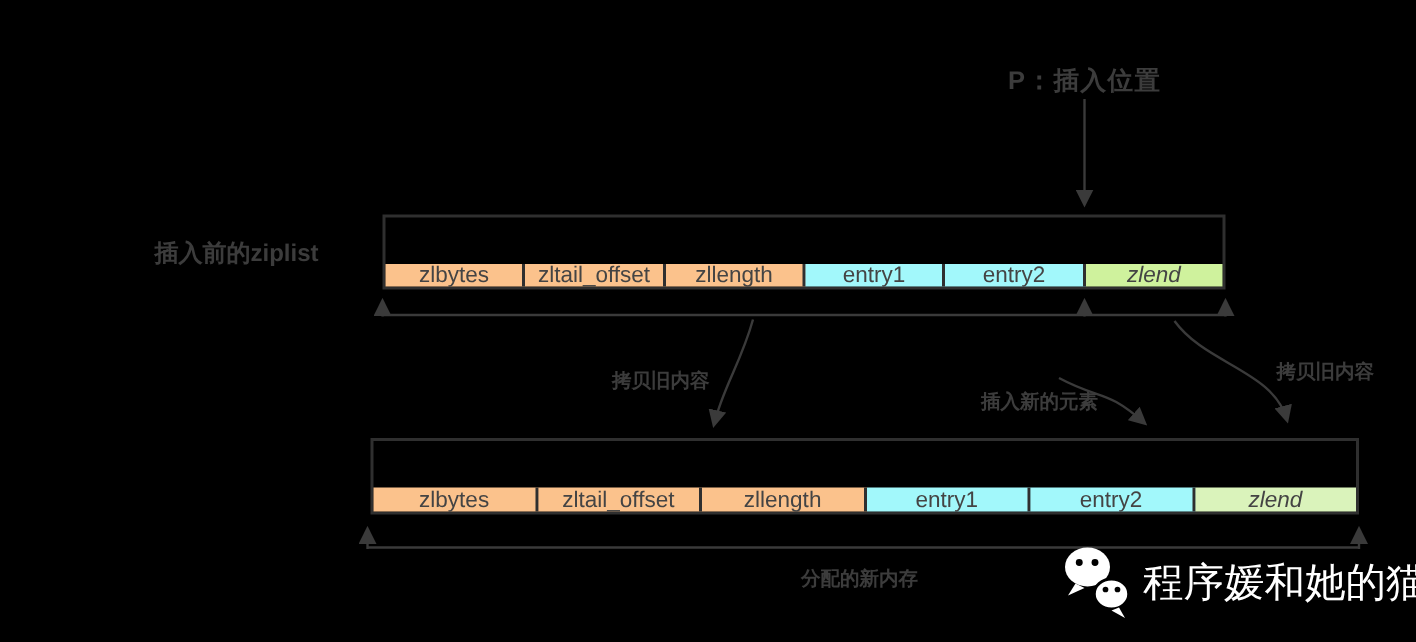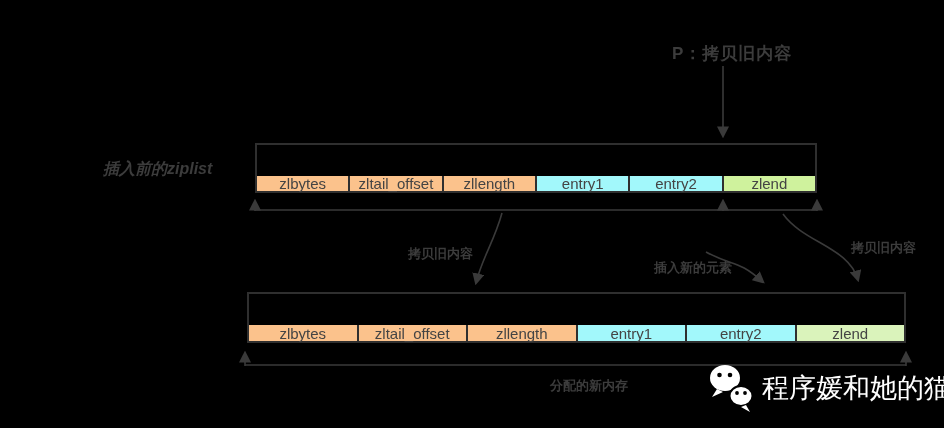--- a/index.html
+++ b/index.html
@@ -19,21 +19,21 @@
     border:2px solid var(--line-dark,#2f2f2f);
   }
   .row1{left:255px;top:143px;width:562px;height:50px;}
   .row2{left:247px;top:292px;width:659px;height:51px;}
   .cell{
     flex:1;display:flex;align-items:center;justify-content:center;
     font-size:15px;color:#444;border-right:2px solid var(--line-dark,#2f2f2f);
     box-sizing:border-box;
     margin-top:31px;
   }
-  .cell:last-child{border-right:none;}
+  .cell:last-child{border-right:none;font-style:italic;}
   .c-header{background:var(--header,#fbc28c);}
   .c-entry{background:var(--entry,#a2f8fb);}
   .c-new_entry{background:var(--new_entry,#30f430);}
   .c-zlend_old{background:var(--zlend_old,#cff29d);}
   .c-zlend_new{background:var(--zlend_new,#daf3bb);}
   .watermark{
     position:absolute;left:708px;top:362px;display:flex;align-items:center;z-index:5;
   }
   .watermark .txt{
     color:var(--watermark,#fff);font-size:27px;margin-left:6px;white-space:nowrap;
@@ -61,23 +61,23 @@
 
     <path class="stroke" d="M502 213 C494 242 482 258 476 283" marker-end="url(#arr)"></path>
     <path class="stroke" d="M706 252 C734 267 737 259 763 282" marker-end="url(#arr)"></path>
     <path class="stroke" d="M783 214 C804 243 849 247 858 280" marker-end="url(#arr)"></path>
 
     <path class="stroke" d="M245 365 L906 365"></path>
     <path class="stroke" d="M245 366 L245 353" marker-end="url(#arr)"></path>
     <path class="stroke" d="M906 366 L906 353" marker-end="url(#arr)"></path>
   </svg>
 
-  <div class="lbl lbl-pointer" style="left:672px;top:42px;">P：拷贝旧内容</div>
+  <div class="lbl lbl-pointer" style="left:672px;top:42px;">P：插入位置</div>
 
-  <div class="lbl lbl-big" style="left:103px;top:159px;font-style:italic;">插入前的ziplist</div>
+  <div class="lbl lbl-big" style="left:103px;top:159px;">插入前的ziplist</div>
 
   <div class="row row1">
     <div class="cell c-header">zlbytes</div>
     <div class="cell c-header">zltail_offset</div>
     <div class="cell c-header">zllength</div>
     <div class="cell c-entry">entry1</div>
     <div class="cell c-entry">entry2</div>
     <div class="cell c-zlend_old">zlend</div>
   </div>
 
@@ -88,21 +88,21 @@
 
   <div class="row row2">
     <div class="cell c-header">zlbytes</div>
     <div class="cell c-header">zltail_offset</div>
     <div class="cell c-header">zllength</div>
     <div class="cell c-entry">entry1</div>
     <div class="cell c-entry">entry2</div>
     <div class="cell c-zlend_new">zlend</div>
   </div>
 
-  <div class="lbl lbl-small" style="left:534px;top:377px;margin-left:16px;">分配的新内存</div>
+  <div class="lbl lbl-small" style="left:534px;top:377px;">分配的新内存</div>
 
   <div class="watermark">
     <svg width="48" height="52" viewBox="0 0 48 52">
       <ellipse cx="17" cy="16" rx="15" ry="13" fill="#fff"></ellipse>
       <path d="M9 27 L4 35 L15 30 z" fill="#fff"></path>
       <circle cx="11.5" cy="13" r="2.3" fill="#000"></circle>
       <circle cx="22" cy="13" r="2.3" fill="#000"></circle>
       <ellipse cx="33" cy="34" rx="11.5" ry="10" fill="#fff" stroke="#000" stroke-width="2"></ellipse>
       <path d="M38 43 L42 50 L33 45 z" fill="#fff"></path>
       <circle cx="29" cy="31" r="1.9" fill="#000"></circle>

